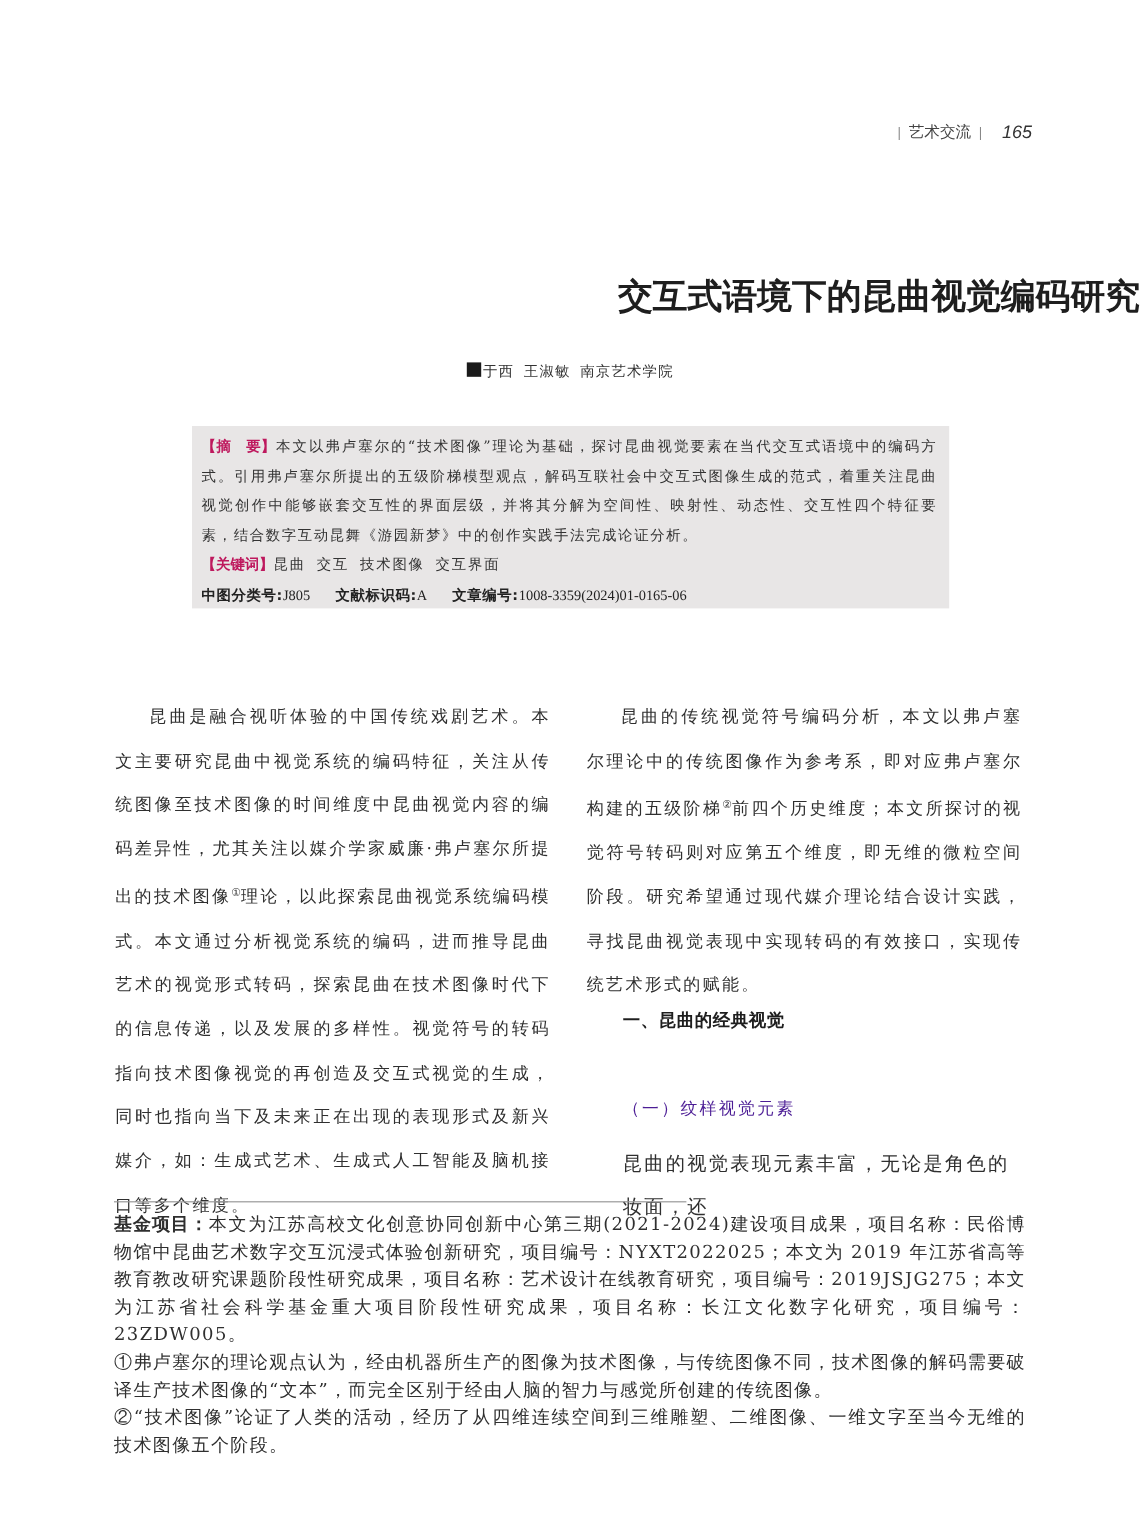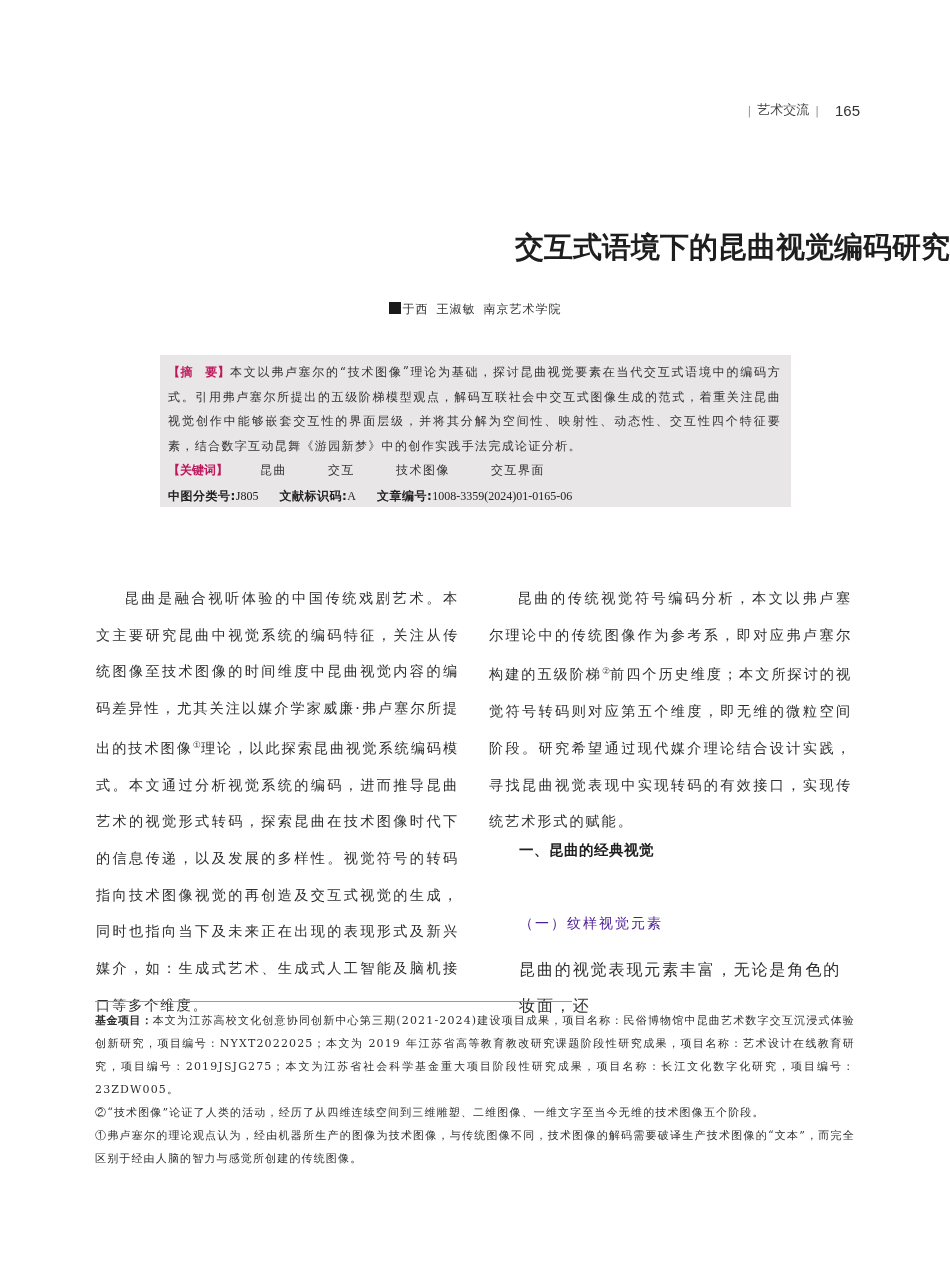--- a/index.html
+++ b/index.html
@@ -7,21 +7,21 @@
     width: 950px; height: 1274px; position: relative; overflow: hidden;
     font-family: "DejaVu Serif", "Liberation Serif", serif;
     color: #2b2b2b;
   }
   .running-head {
     position: absolute; top: 101px; right: 90px;
     font-size: 13px; color: #444; display: flex; align-items: center; gap: 6px;
   }
   .running-head .bar { color: #888; font-size: 11px; }
   .running-head .page-num {
-    font-family: "Liberation Sans", sans-serif; 
+    font-family: "Liberation Sans", sans-serif; font-style: italic;
     font-size: 15px; margin-left: 10px; color: #333;
   }
   .title {
     position: absolute; top: 228px; left: 0; width: 950px; text-align: right;
     font-size: 29px; font-weight: bold; color: #1e1e1e; letter-spacing: 0px;
   }
   .authors {
     position: absolute; top: 301px; left: 0; width: 950px; text-align: center;
     font-size: 12px; color: #333; letter-spacing: 1px;
   }
@@ -33,21 +33,21 @@
   .abstract-box {
     position: absolute; top: 355px; left: 160px; width: 631px; height: 152px;
     background: #e8e6e6; box-sizing: border-box; padding: 5px 10px 0 8px;
   }
   .abstract-box .para {
     font-size: 12px; line-height: 24.5px; color: #333;
     text-align: justify; letter-spacing: 1.35px;
   }
   .abstract-box .lbl { font-weight: bold; color: #be185d; font-family: "DejaVu Sans", sans-serif; letter-spacing: 0; }
   .abstract-box .keywords { font-size: 12px; line-height: 24px; color:#333; letter-spacing: 1.5px; }
-  .abstract-box .keywords .kw { margin-right: 9px; margin-left: 32px; }
+  .abstract-box .keywords .kw { margin-right: 9px; }
   .abstract-box .meta {
     font-size: 12px; line-height: 28px; color: #222;
     font-family: "Liberation Serif", serif;
   }
   .abstract-box .meta .ml { font-family: "DejaVu Sans", sans-serif; font-weight: bold; letter-spacing: 0.5px; }
   .abstract-box .meta .mi { margin-right: 18px; }
   .col {
     position: absolute; top: 580px; width: 363px;
     font-size: 14.2px; line-height: 36.7px; color: #2f2f2f;
     text-align: justify; letter-spacing: 1.9px;
@@ -68,21 +68,21 @@
   .right-tail {
     position: absolute; top: 952px; left: 519px; width: 340px;
     font-size: 16px; line-height: 36px; letter-spacing: 1.9px; color: #2f2f2f;
   }
   .divider {
     position: absolute; top: 1001px; left: 95px; width: 477px; height: 1px;
     background: #9a9a9a;
   }
   .footnotes {
     position: absolute; top: 1009px; left: 95px; width: 760px;
-    font-size: 11px; line-height: 23px; color: #2f2f2f;
+    font-size: 15px; line-height: 23px; color: #2f2f2f;
     text-align: justify; letter-spacing: 1.15px;
   }
   .footnotes p { margin: 0; }
   .footnotes .fund-lbl { font-family: "DejaVu Sans", sans-serif; font-weight: bold; letter-spacing: 0.5px; }
 </style>
 </head>
 <body>
 
 <div class="running-head">
   <span class="bar">|</span>
@@ -120,15 +120,15 @@
 </div>
 
 <div class="section-heading">一、昆曲的经典视觉</div>
 <div class="subsection-heading">（一）纹样视觉元素</div>
 <div class="right-tail">昆曲的视觉表现元素丰富，无论是角色的妆面，还</div>
 
 <div class="divider"></div>
 
 <div class="footnotes">
   <p><span class="fund-lbl">基金项目：</span><span>本文为江苏高校文化创意协同创新中心第三期(2021-2024)建设项目成果，项目名称：民俗博物馆中昆曲艺术数字交互沉浸式体验创新研究，项目编号：NYXT2022025；本文为 2019 年江苏省高等教育教改研究课题阶段性研究成果，项目名称：艺术设计在线教育研究，项目编号：2019JSJG275；本文为江苏省社会科学基金重大项目阶段性研究成果，项目名称：长江文化数字化研究，项目编号：23ZDW005。</span></p>
+  <p>①弗卢塞尔的理论观点认为，经由机器所生产的图像为技术图像，与传统图像不同，技术图像的解码需要破译生产技术图像的“文本”，而完全区别于经由人脑的智力与感觉所创建的传统图像。</p>
   <p>②“技术图像”论证了人类的活动，经历了从四维连续空间到三维雕塑、二维图像、一维文字至当今无维的技术图像五个阶段。</p>
-  <p>①弗卢塞尔的理论观点认为，经由机器所生产的图像为技术图像，与传统图像不同，技术图像的解码需要破译生产技术图像的“文本”，而完全区别于经由人脑的智力与感觉所创建的传统图像。</p>
 </div>
 
 </body></html>

